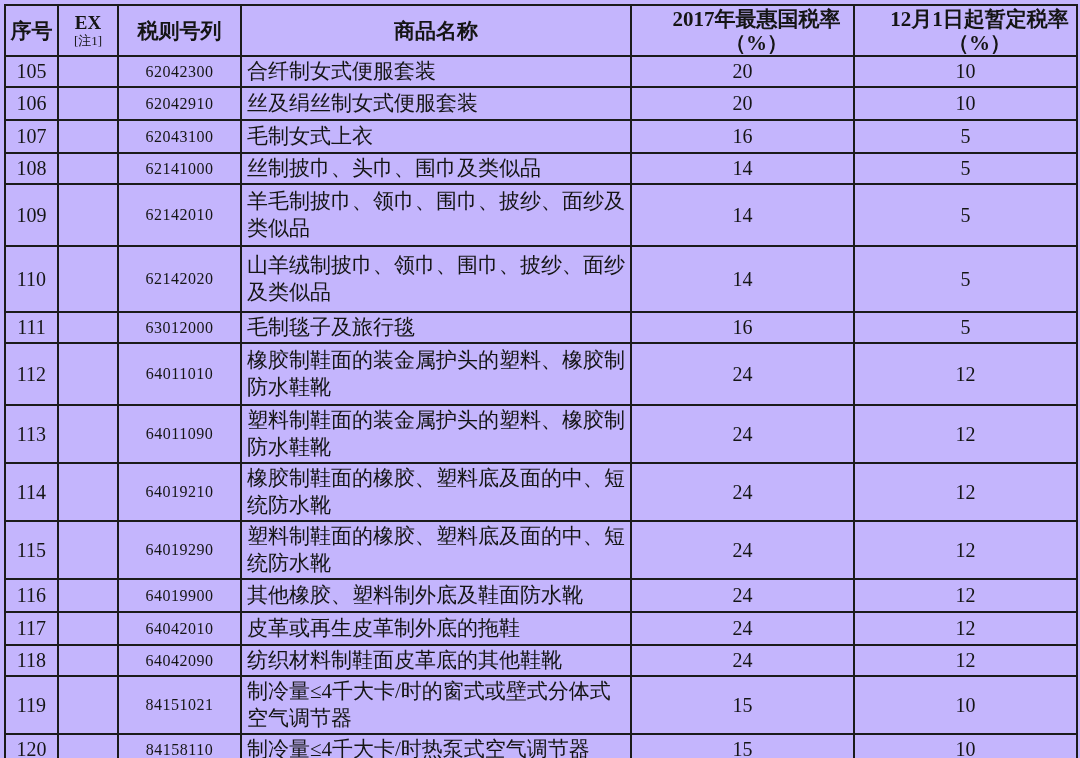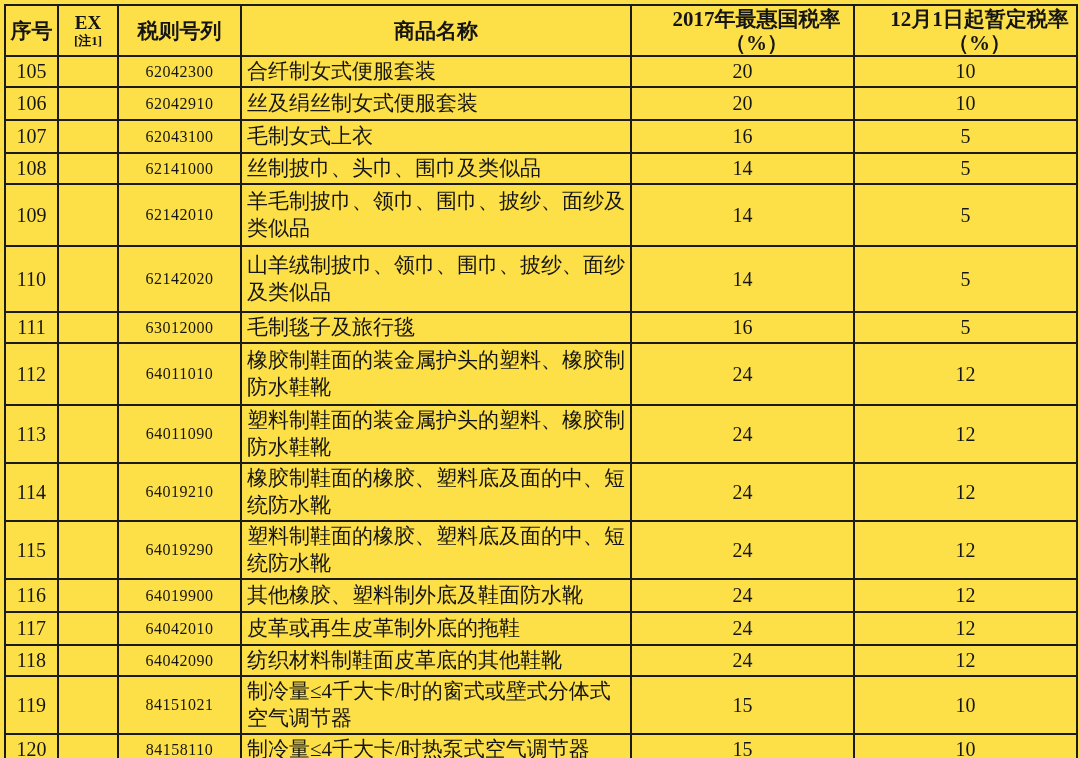--- a/index.html
+++ b/index.html
@@ -4,21 +4,21 @@
 <style>
   html, body {
     margin: 0;
     padding: 0;
     background: #f4f4f4;
   }
   .page {
     position: relative;
     width: 1080px;
     height: 758px;
-    background: #fde047;
+    background: #c4b5fd;
     overflow: hidden;
     font-family: "Liberation Serif", "DejaVu Serif", serif;
     color: #151515;
   }
   table.tariff {
     border-collapse: collapse;
     table-layout: fixed;
     width: 1072px;
     margin: 4px 0 0 4px;
   }
@@ -37,21 +37,21 @@
   col.w-rate { width: 223px; }
 
   
   tr.hh { height: 51px; }
   .tariff th {
     font-weight: bold;
     font-size: 21px;
     line-height: 24px;
   }
   .ex-top { font-size: 19px; line-height: 20px; font-weight: bold; }
-  .ex-sub { font-size: 13px; line-height: 15px; font-weight: bold; }
+  .ex-sub { font-size: 13px; line-height: 15px; font-weight: normal; }
   .hdr-2l div { line-height: 24px; padding-left: 28px; }
 
   
   td.c-no, td.c-rate { font-size: 20px; }
   td.c-code { font-size: 16px; letter-spacing: 0.5px; }
   td.c-name {
     text-align: left;
     font-size: 21px;
     line-height: 27px;
     padding: 1px 4px 1px 5px;

